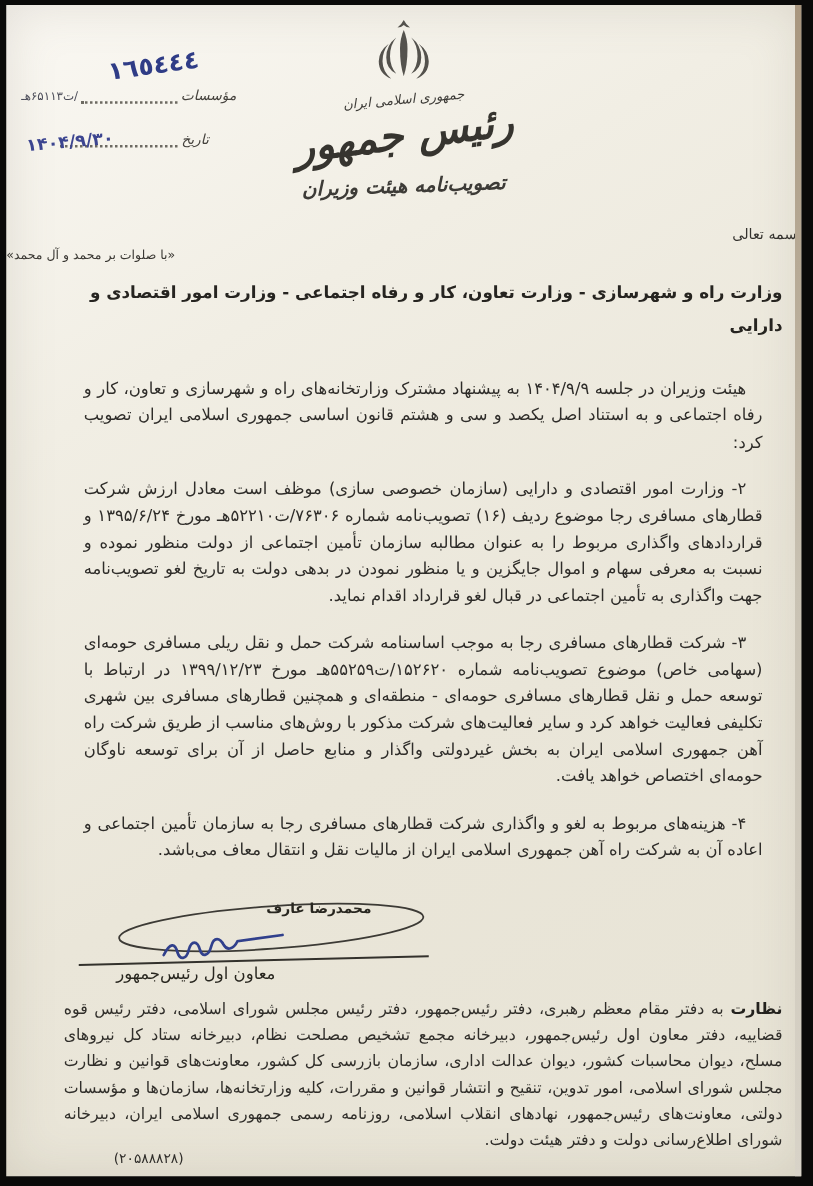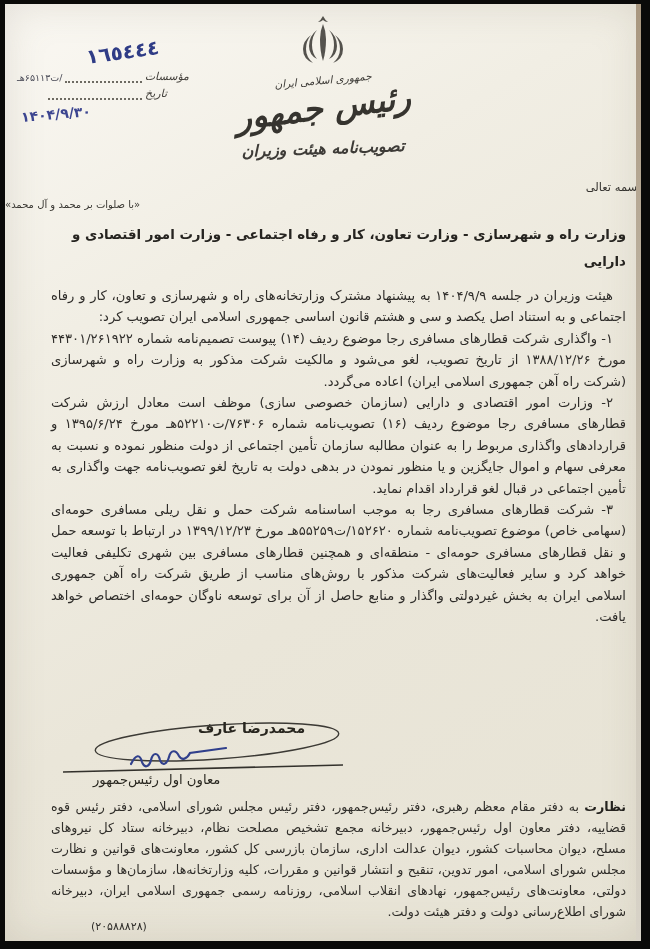--- a/index.html
+++ b/index.html
@@ -15,21 +15,21 @@
   }
   .edge-strip{
     position:absolute;right:0;top:0;width:5px;height:100%;
     background:linear-gradient(#a8967e,#c9c2b3,#d8d3c8);
   }
 
   
   .stamp{position:absolute;left:12px;top:40px;width:172px;direction:rtl;color:#44413c}
   .stamp-row{display:flex;align-items:flex-end;font-size:11px;font-style:italic}
   .stamp-row.first{margin-top:26px}
-  .stamp-row.second{margin-top:4px;padding-left:28px;padding-right:22px}
+  .stamp-row.second{margin-top:22px;padding-left:28px;padding-right:22px}
   .dots{flex:1;border-bottom:2px dotted #6d6a62;margin:0 3px;height:11px}
   .stamp-ref{font-size:9.5px;font-style:normal;color:#4b4c58;white-space:nowrap}
   .hand{font-weight:bold;position:absolute;white-space:nowrap}
   .hand-number{top:-4px;right:30px;font-size:20px;letter-spacing:2px;color:#2f3c86;transform:rotate(-8deg)}
   .hand-date{top:62px;left:4px;font-size:14px;letter-spacing:1px;color:#3c4590;transform:rotate(-5deg)}
 
   
   .hdr{position:absolute;left:0;right:0;top:11px;text-align:center;color:#3d3b37}
   .hdr .country{font-size:10.5px;font-style:italic;transform:rotate(-5deg);margin-top:1px}
   .hdr .office{font-size:33px;font-weight:bold;font-style:italic;transform:rotate(-7deg);margin-top:2px;color:#36342f}
@@ -37,25 +37,25 @@
   .bismillah{position:absolute;left:0;right:0;top:176px;text-align:right;font-size:11.5px;color:#34322e}
   .salutation{position:absolute;left:0;right:0;top:195px;text-align:left;font-size:10px;color:#3a3833}
 
   
   .addr{position:absolute;right:15px;left:46px;top:217px;direction:rtl;
         font-weight:bold;font-size:13.4px;line-height:27px;color:#262420}
 
   
   .body-text{position:absolute;right:15px;left:46px;top:281px;direction:rtl;text-align:justify;
              font-size:13.1px;line-height:21.4px;color:#2e2c29}
-  .body-text p{margin:0;text-indent:13px}
+  .body-text p{margin:16px;text-indent:13px}
 
   
   .sig{position:absolute;left:52px;top:702px;width:292px;height:86px;color:#28261f}
-  .sig .name{position:absolute;left:141px;top:14px;font-weight:bold;font-size:14px;direction:rtl;white-space:nowrap}
+  .sig .name{position:absolute;left:156px;top:14px;font-weight:bold;font-size:11px;direction:rtl;white-space:nowrap}
   .sig .title{position:absolute;left:36px;top:66px;font-weight:normal;font-size:13.2px;direction:rtl;white-space:nowrap}
   .sig svg{position:absolute;left:0;top:0}
 
   
   .cc{position:absolute;right:15px;left:46px;top:792px;direction:rtl;text-align:justify;
       font-size:12.6px;line-height:21px;color:#302e2a}
   .cc b{color:#24221e}
   .refno{position:absolute;left:86px;top:916px;font-size:11px;color:#2e2c29;direction:rtl}
 </style>
 </head>
@@ -95,23 +95,23 @@
 
   <div class="bismillah">بسمه تعالی</div>
   <div class="salutation">«با صلوات بر محمد و آل محمد»</div>
 
   <div class="addr">
     <div>وزارت راه و شهرسازی - وزارت تعاون، کار و رفاه اجتماعی - وزارت امور اقتصادی و دارایی</div>
   </div>
 
   <div class="body-text">
     <p>هیئت وزیران در جلسه ۱۴۰۴/۹/۹ به پیشنهاد مشترک وزارتخانه‌های راه و شهرسازی و تعاون، کار و رفاه اجتماعی و به استناد اصل یکصد و سی و هشتم قانون اساسی جمهوری اسلامی ایران تصویب کرد:</p>
-    <p>۱- واگذاری شرکت قطارهای مسافری رجا موضوع ردیف (۱۴) پیوست تصمیم‌نامه شماره ۴۴۳۰۱/۲۶۱۹۲۲ مورخ ۱۳۸۸/۱۲/۲۶ از تاریخ تصویب، لغو می‌شود و مالکیت شرکت مذکور به وزارت راه و شهرسازی (شرکت راه آهن جمهوری اسلامی ایران) اعاده می‌گردد.</p>
     <p>۲- وزارت امور اقتصادی و دارایی (سازمان خصوصی سازی) موظف است معادل ارزش شرکت قطارهای مسافری رجا موضوع ردیف (۱۶) تصویب‌نامه شماره ۷۶۳۰۶/ت۵۲۲۱۰هـ مورخ ۱۳۹۵/۶/۲۴ و قراردادهای واگذاری مربوط را به عنوان مطالبه سازمان تأمین اجتماعی از دولت منظور نموده و نسبت به معرفی سهام و اموال جایگزین و یا منظور نمودن در بدهی دولت به تاریخ لغو تصویب‌نامه جهت واگذاری به تأمین اجتماعی در قبال لغو قرارداد اقدام نماید.</p>
     <p>۳- شرکت قطارهای مسافری رجا به موجب اساسنامه شرکت حمل و نقل ریلی مسافری حومه‌ای (سهامی خاص) موضوع تصویب‌نامه شماره ۱۵۲۶۲۰/ت۵۵۲۵۹هـ مورخ ۱۳۹۹/۱۲/۲۳ در ارتباط با توسعه حمل و نقل قطارهای مسافری حومه‌ای - منطقه‌ای و همچنین قطارهای مسافری بین شهری تکلیفی فعالیت خواهد کرد و سایر فعالیت‌های شرکت مذکور با روش‌های مناسب از طریق شرکت راه آهن جمهوری اسلامی ایران به بخش غیردولتی واگذار و منابع حاصل از آن برای توسعه ناوگان حومه‌ای اختصاص خواهد یافت.</p>
+    <p>۴- هزینه‌های مربوط به لغو و واگذاری شرکت قطارهای مسافری رجا به سازمان تأمین اجتماعی و اعاده آن به شرکت راه آهن جمهوری اسلامی ایران از مالیات نقل و انتقال معاف می‌باشد.</p>
   </div>
 
   <div class="sig">
     <svg width="292" height="86" viewBox="0 0 292 86" fill="none">
       <ellipse cx="160" cy="36" rx="122" ry="17" stroke="#3c3a35" stroke-width="1.4" transform="rotate(-4 160 36)"></ellipse>
       <path d="M74 58 c5 -10 9 -10 11 -2 c2 6 7 6 9 -2 c2 -8 7 -8 9 0 c2 6 7 5 9 -3 c2 -8 7 -7 10 -1 c3 5 8 3 11 -3 l36 -5" stroke="#31408c" stroke-width="2.2" stroke-linecap="round"></path>
       <path d="M6 66 L286 59" stroke="#33312c" stroke-width="1.6"></path>
     </svg>
     <div class="name">محمدرضا عارف</div>
     <div class="title">معاون اول رئیس‌جمهور</div>

